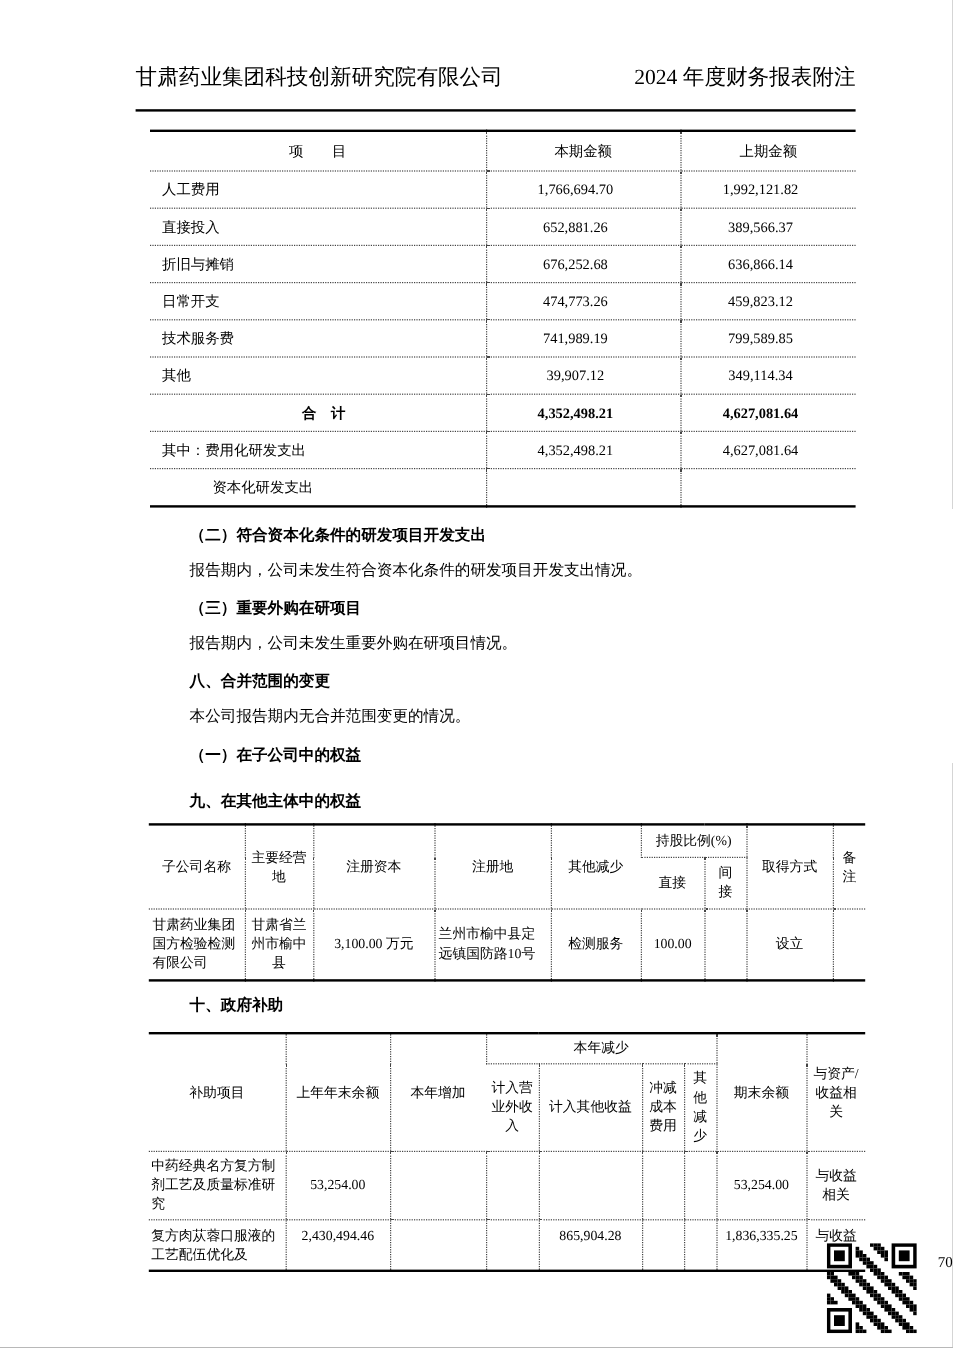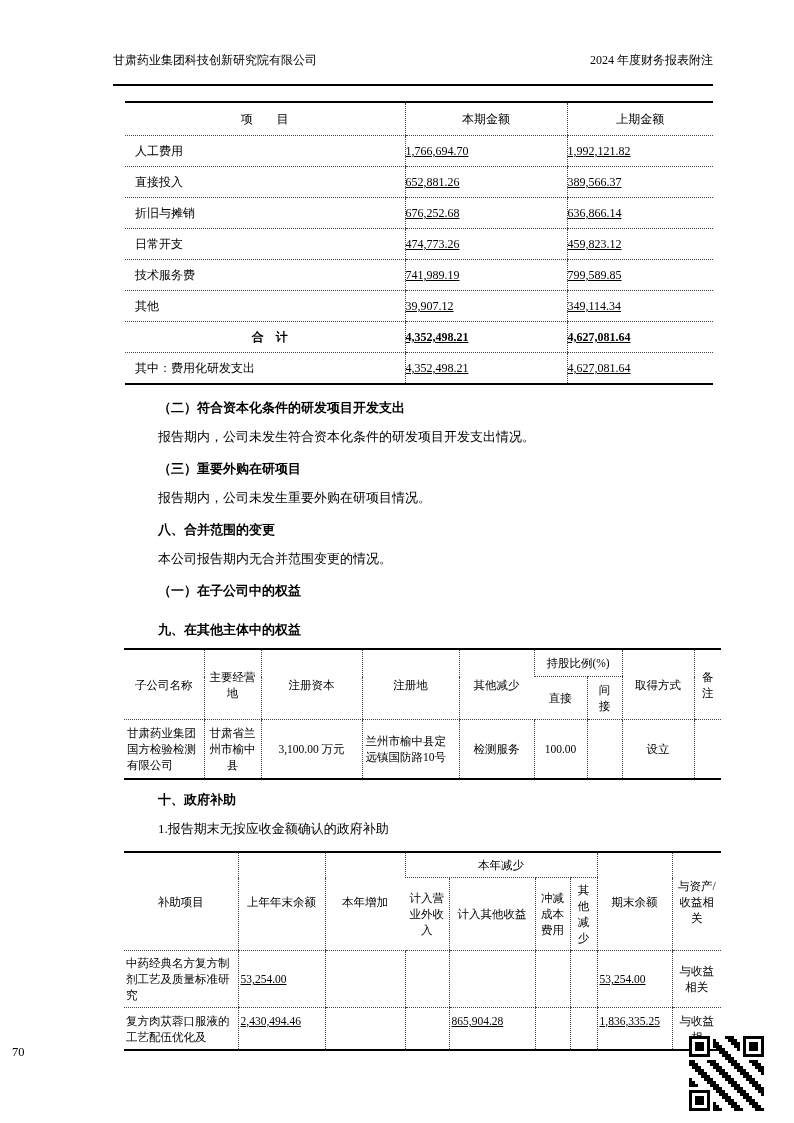--- a/index.html
+++ b/index.html
@@ -6,30 +6,30 @@
   html,body { background:#888; }
   .page {
     width:794px; height:1123px; background:#fff; margin:0 auto;
     position:relative; color:#000;
     font-family:"Liberation Serif","DejaVu Serif",serif;
     padding:52px 81px 0 113px; overflow:hidden;
   }
   
   .page-header {
     display:flex; justify-content:space-between; align-items:flex-end;
-    font-size:12px; padding-bottom:15px; border-bottom:2px solid #000;
+    font-size:18px; padding-bottom:15px; border-bottom:2px solid #000;
   }
   
   table { border-collapse:collapse; table-layout:fixed; width:597px; margin-left:11px;
           border-top:2px solid #000; border-bottom:2.5px solid #000; font-size:12px; }
   td, th { font-weight:normal; vertical-align:middle; line-height:16px;
            border-bottom:1px dotted #444; padding:4px 3px; word-break:break-all; }
   td + td, th + th { border-left:1px dotted #444; }
   tr:last-child td { border-bottom:none; }
-  .al { text-align:left; } .ac { text-align:center; } .ar { text-align:left;text-decoration:underline; }
+  .al { text-align:left; } .ac { text-align:center; } .ar { text-align:center; }
   
   .rd-table { width:588px; margin-left:12px; }
   .rd-table th { padding:8px 3px; text-align:center; }
   .rd-table td { padding:7px 0; }
   .rd-table td:first-child { padding-left:10px; }
   .rd-table td.ar { padding-right:13px; }
   .rd-table .total-row td { font-weight:bold; }
   .rd-table .indent td:first-child { padding-left:52px; }
   
   .sec-head { font-weight:bold; font-size:13px; margin:14px 0 0 45px; line-height:18px; }
@@ -40,21 +40,21 @@
   .sub-table th { text-align:center; padding:5px 2px; }
   .sub-table td { padding:5px 3px; }
   
   .subsidy-table { margin-top:13px; font-size:11.5px; }
   .subsidy-table th { text-align:center; padding:4px 2px; }
   .subsidy-table td { padding:4px 2px; }
   .subsidy-table .cut-row td { height:40px; vertical-align:top; padding-top:5px; }
   .vtext { display:inline-block; width:1em; }
   .num { padding-right:2px !important; }
   
-  .page-number { position:absolute; left:12px; right:0; top:1045px; text-align:left; font-size:12.5px; }
+  .page-number { position:absolute; left:12px; right:0; top:1045px; text-align:right; font-size:12.5px; }
   .qr { position:absolute; left:689px; top:1036px; width:75px; height:75px; }
 </style>
 </head>
 <body>
 
 <div class="page">
 
   <div class="page-header">
     <span>甘肃药业集团科技创新研究院有限公司</span>
     <span>2024 年度财务报表附注</span>
@@ -104,20 +104,25 @@
     </tr>
     <tr class="total-row">
       <td class="ac">合　计</td>
       <td class="ar">4,352,498.21</td>
       <td class="ar">4,627,081.64</td>
     </tr>
     <tr>
       <td class="al">其中：费用化研发支出</td>
       <td class="ar">4,352,498.21</td>
       <td class="ar">4,627,081.64</td>
+    </tr>
+    <tr class="indent">
+      <td class="al">资本化研发支出</td>
+      <td class="ar"></td>
+      <td class="ar"></td>
     </tr>
   </tbody>
     </table>
 
   <div class="sec-head">（二）符合资本化条件的研发项目开发支出</div>
   <div class="sec-body">报告期内，公司未发生符合资本化条件的研发项目开发支出情况。</div>
   <div class="sec-head">（三）重要外购在研项目</div>
   <div class="sec-body">报告期内，公司未发生重要外购在研项目情况。</div>
   <div class="sec-head">八、合并范围的变更</div>
   <div class="sec-body">本公司报告期内无合并范围变更的情况。</div>
@@ -159,21 +164,20 @@
       <td class="ac">检测服务</td>
       <td class="ac">100.00</td>
       <td class="ac"></td>
       <td class="ac">设立</td>
       <td class="ac"></td>
     </tr>
   </tbody>
     </table>
 
   <div class="sec-head" style="margin-top:11px;">十、政府补助</div>
-  <div class="sec-body">1.报告期末无按应收金额确认的政府补助</div>
 
   <table class="subsidy-table">
     <colgroup>
       <col style="width:114px">
         <col style="width:87px">
         <col style="width:80px">
         <col style="width:44px">
       <col style="width:86px">
         <col style="width:35px">
         <col style="width:27px">

